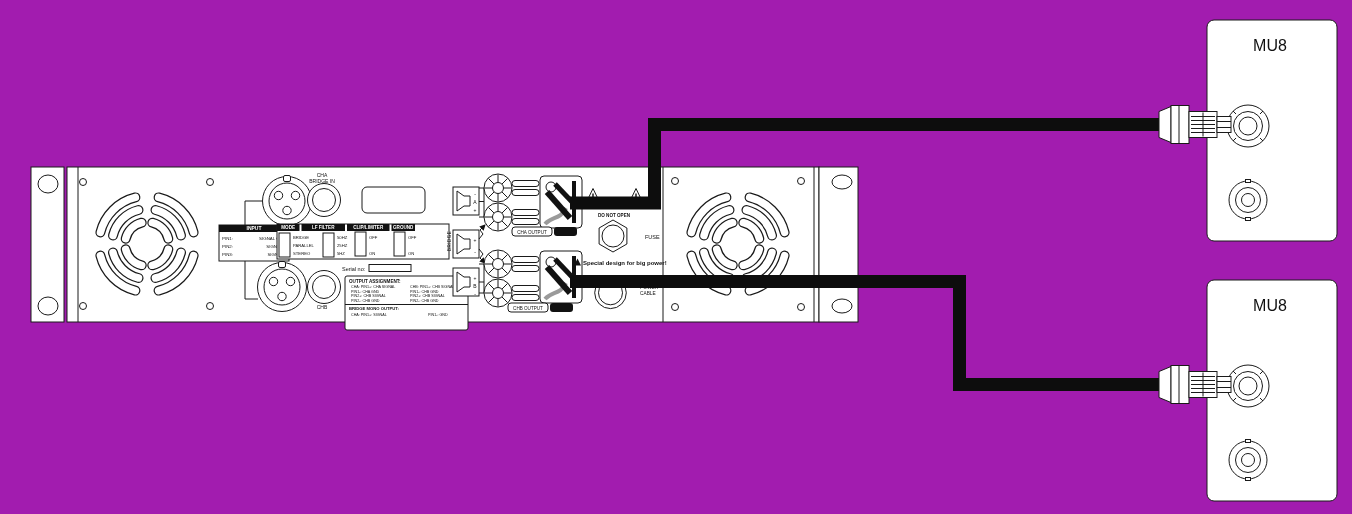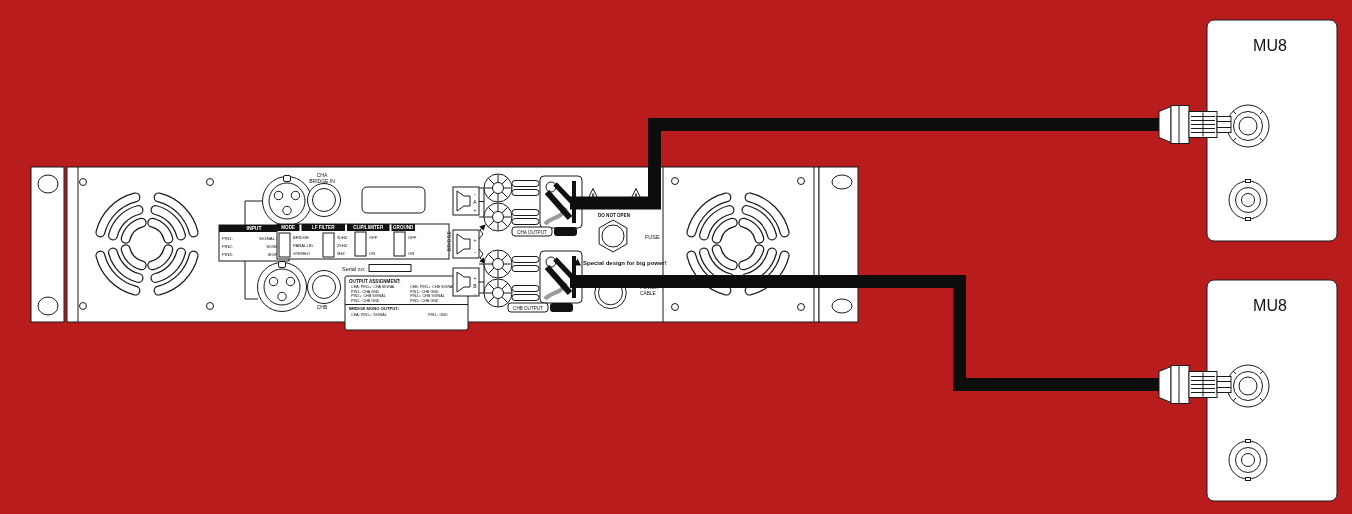--- a/index.html
+++ b/index.html
@@ -1,16 +1,16 @@
 <!DOCTYPE html>
 <html><head>
 <meta charset="utf-8">
 <style>
   html,body{margin:0;padding:0;background:#fff;}
-  #stage{position:relative;width:1352px;height:514px;background:#b91c1c;overflow:hidden;
+  #stage{position:relative;width:1352px;height:514px;background:#a21caf;overflow:hidden;
          font-family:"Liberation Sans",sans-serif;}
   svg{position:absolute;left:0;top:0;}
   svg text{font-family:"Liberation Sans",sans-serif;fill:#111;}
   .ln{stroke:#1a1a1a;fill:none;stroke-width:1;}
   .box{stroke:#1a1a1a;fill:#fff;stroke-width:1;}
   .blk{fill:#111;stroke:none;}
   .wtxt{fill:#fff;font-weight:bold;}
   .cable{stroke:#0d0d0d;stroke-width:13;fill:none;stroke-linejoin:miter;}
 </style>
 </head>

